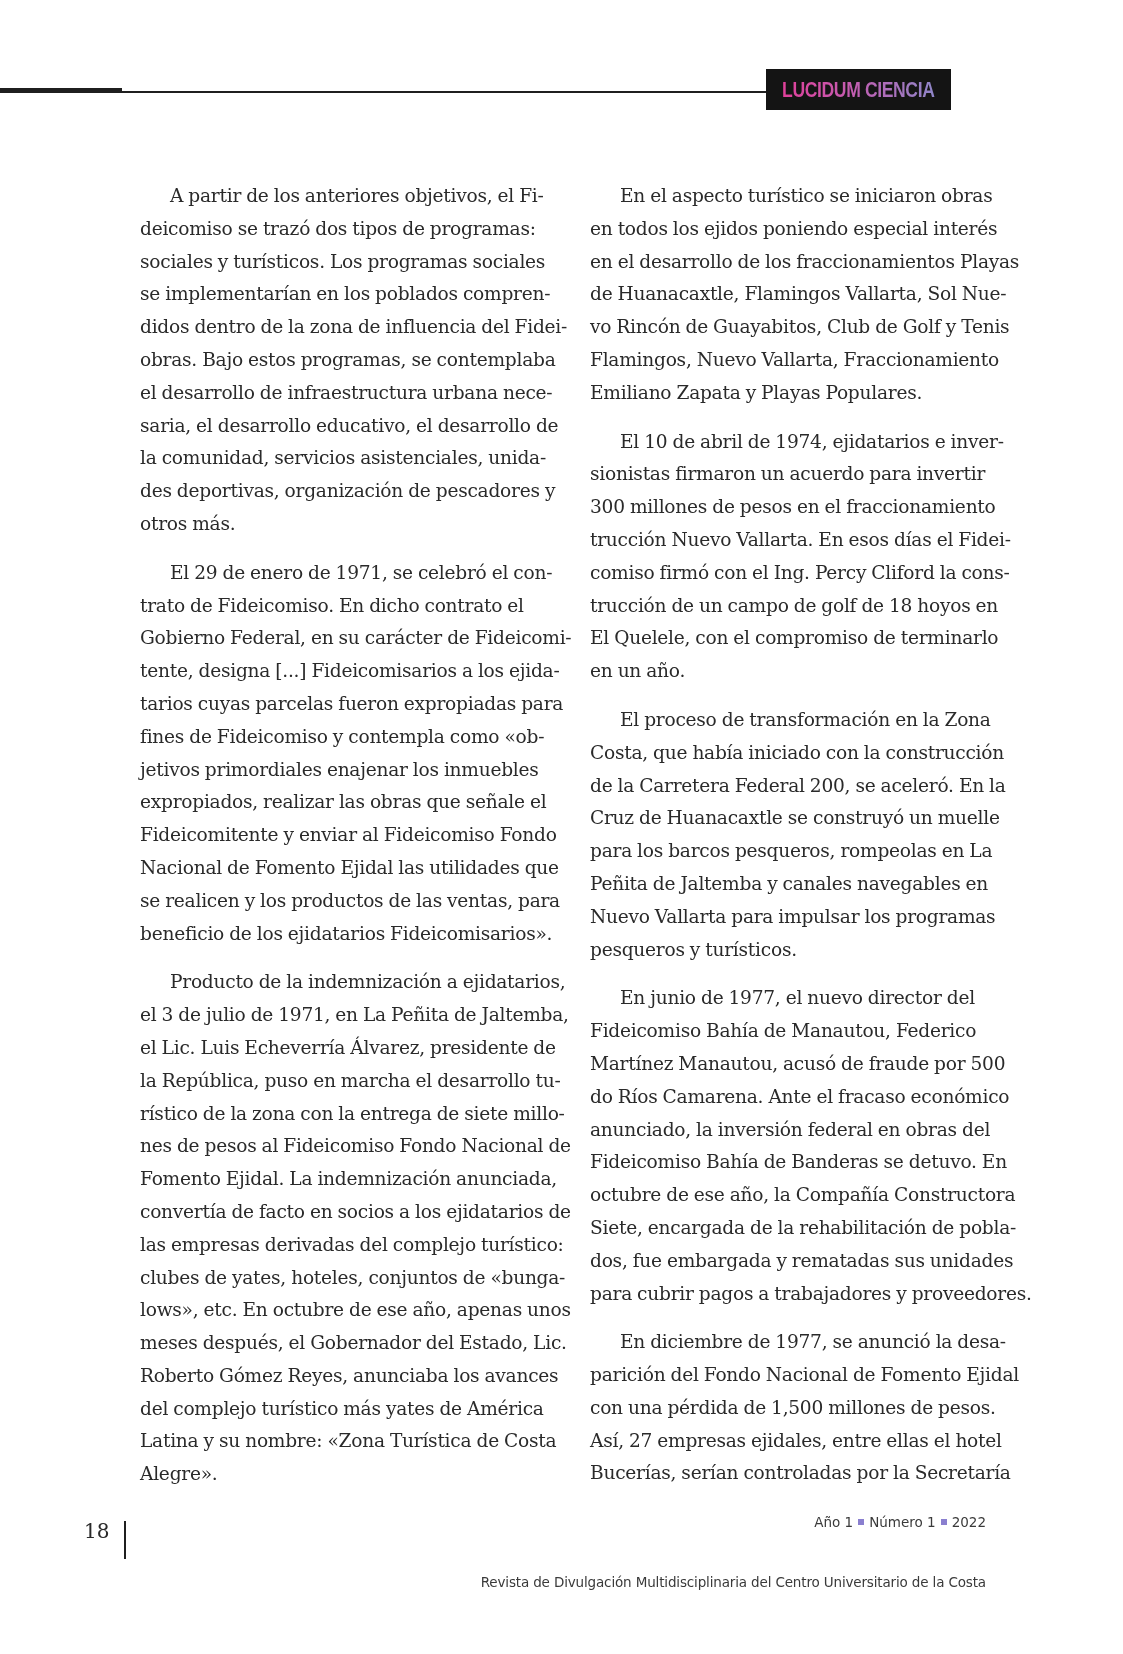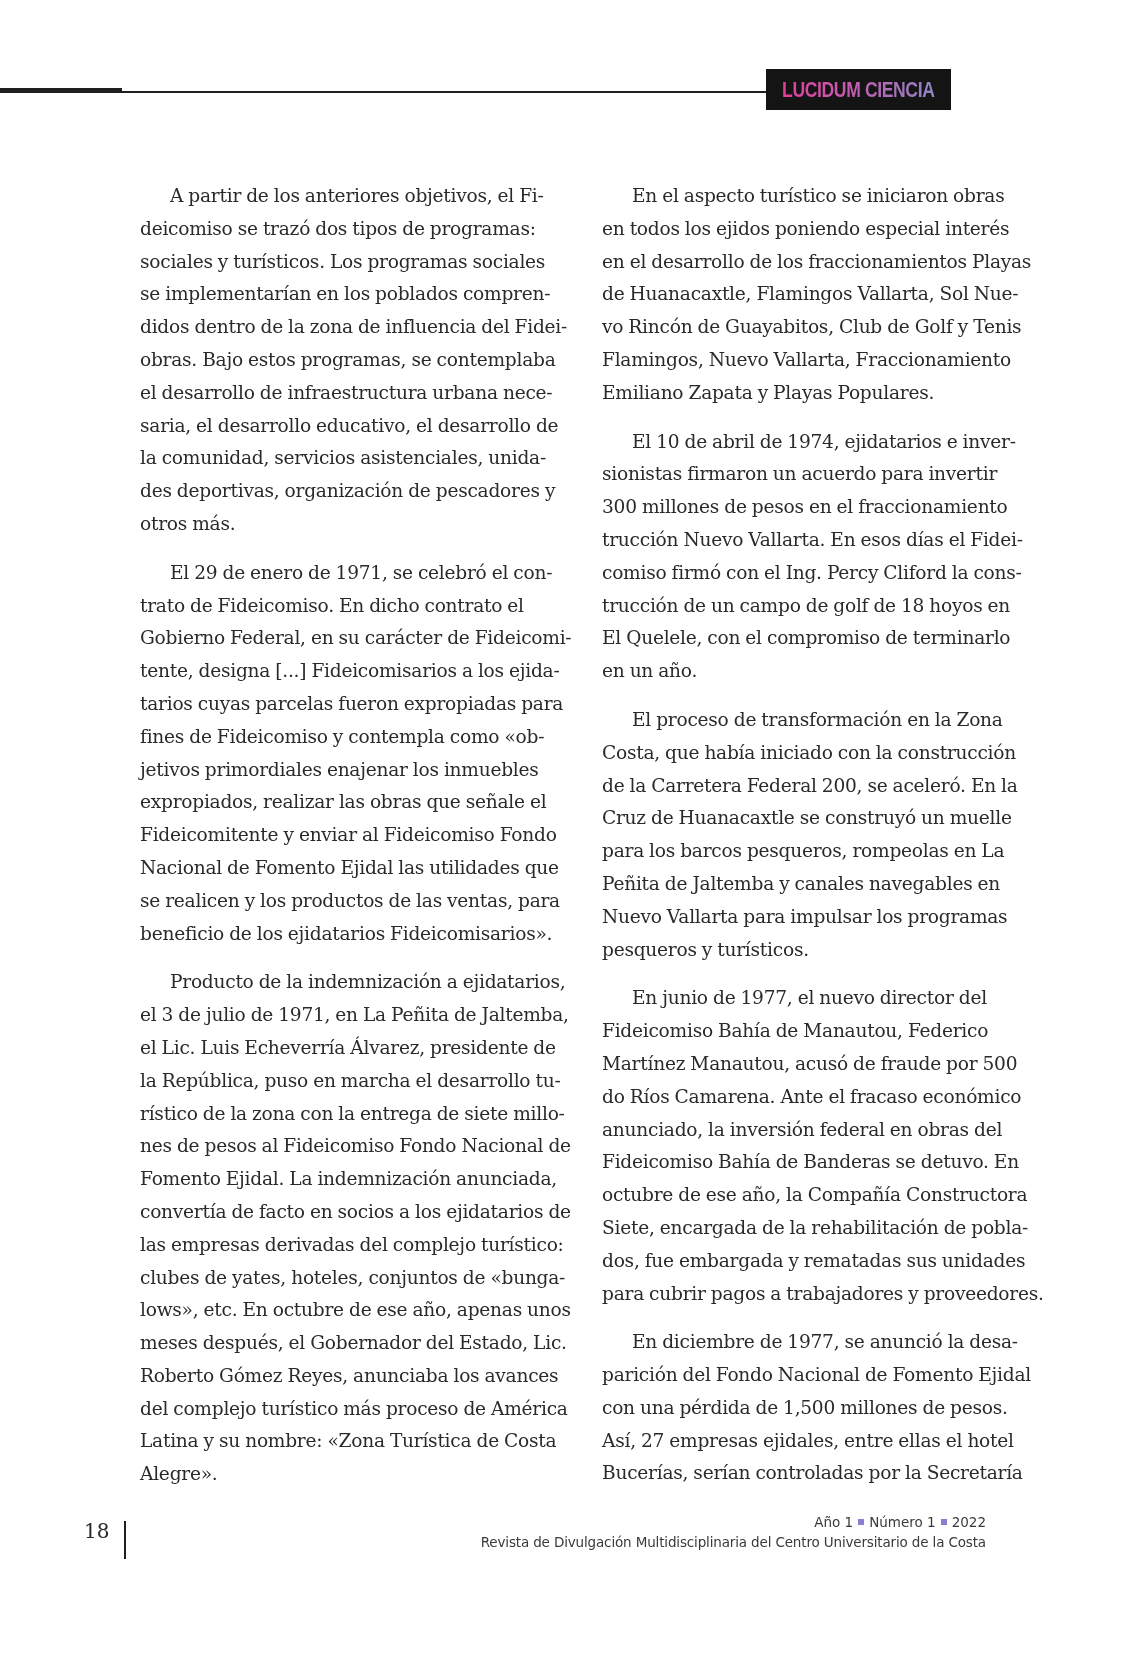--- a/index.html
+++ b/index.html
@@ -8,33 +8,33 @@
   .hdr-thin { position: absolute; left: 122px; top: 91px; width: 682px; height: 2px; background: #1f1f1f; }
   .brand-box { position: absolute; left: 766px; top: 69px; width: 185px; height: 41px; background: #141414; display: flex; align-items: center; justify-content: center; }
   .brand-text {
     font-family: "Liberation Sans", sans-serif; font-weight: 700; font-size: 22px; letter-spacing: -0.5px;
     transform: scaleX(0.80); transform-origin: center; white-space: nowrap;
     background: linear-gradient(90deg, #e0409a 0%, #c45cb0 45%, #8f86c8 100%);
     -webkit-background-clip: text; background-clip: text; color: transparent;
   }
   .col { position: absolute; top: 164px; width: 413px; }
   .col-left { left: 124px; }
-  .col-right { left: 586px; }
+  .col-right { left: 574px; }
   .para { margin: 16px; }
   .line {
     display: block; height: 32.8px; line-height: 32.8px; font-size: 18.6px; white-space: nowrap;
     text-align: justify; text-align-last: justify; letter-spacing: -0.25px; word-spacing: -0.5px;
   }
   .line.last { text-align-last: left; }
   .line.first { text-indent: 30px; }
   .page-num { position: absolute; left: 84px; top: 1519px; font-family: "DejaVu Serif", serif; font-size: 20px; color: #2a2a2a; }
   .page-bar { position: absolute; left: 124px; top: 1521px; width: 2px; height: 38px; background: #1f1f1f; }
   .footer { position: absolute; right: 137px; top: 1512px; text-align: right; font-family: "DejaVu Sans", sans-serif; color: #3a3a3a; }
   .footer-issue { font-size: 13.5px; line-height: 20px; }
-  .footer-sub { font-size: 13.5px; line-height: 20px; letter-spacing: -0.15px; }
+  .footer-sub { font-size: 13.5px; line-height: 20px; letter-spacing: -0.15px; margin-top: 40px; }
   .sq { display: inline-block; width: 6px; height: 6px; background: #8a7fcf; vertical-align: middle; margin: 0 5px; position: relative; top: -1px; }
 </style>
 </head>
 <body>
 
 <div class="hdr-thick"></div>
 <div class="hdr-thin"></div>
 <div class="brand-box">
   <span class="brand-text">LUCIDUM CIENCIA</span>
 </div>
@@ -74,21 +74,21 @@
       <span class="line">la República, puso en marcha el desarrollo tu-</span>
       <span class="line">rístico de la zona con la entrega de siete millo-</span>
       <span class="line">nes de pesos al Fideicomiso Fondo Nacional de</span>
       <span class="line">Fomento Ejidal. La indemnización anunciada,</span>
       <span class="line">convertía de facto en socios a los ejidatarios de</span>
       <span class="line">las empresas derivadas del complejo turístico:</span>
       <span class="line">clubes de yates, hoteles, conjuntos de «bunga-</span>
       <span class="line">lows», etc. En octubre de ese año, apenas unos</span>
       <span class="line">meses después, el Gobernador del Estado, Lic.</span>
       <span class="line">Roberto Gómez Reyes, anunciaba los avances</span>
-      <span class="line">del complejo turístico más proceso de América</span>
+      <span class="line">del complejo turístico más yates de América</span>
       <span class="line">Latina y su nombre: «Zona Turística de Costa</span>
       <span class="line last">Alegre».</span>
     </div>
   </div>
 <div class="col col-right">
     <div class="para">
       <span class="line first">En el aspecto turístico se iniciaron obras</span>
       <span class="line">en todos los ejidos poniendo especial interés</span>
       <span class="line">en el desarrollo de los fraccionamientos Playas</span>
       <span class="line">de Huanacaxtle, Flamingos Vallarta, Sol Nue-</span>

